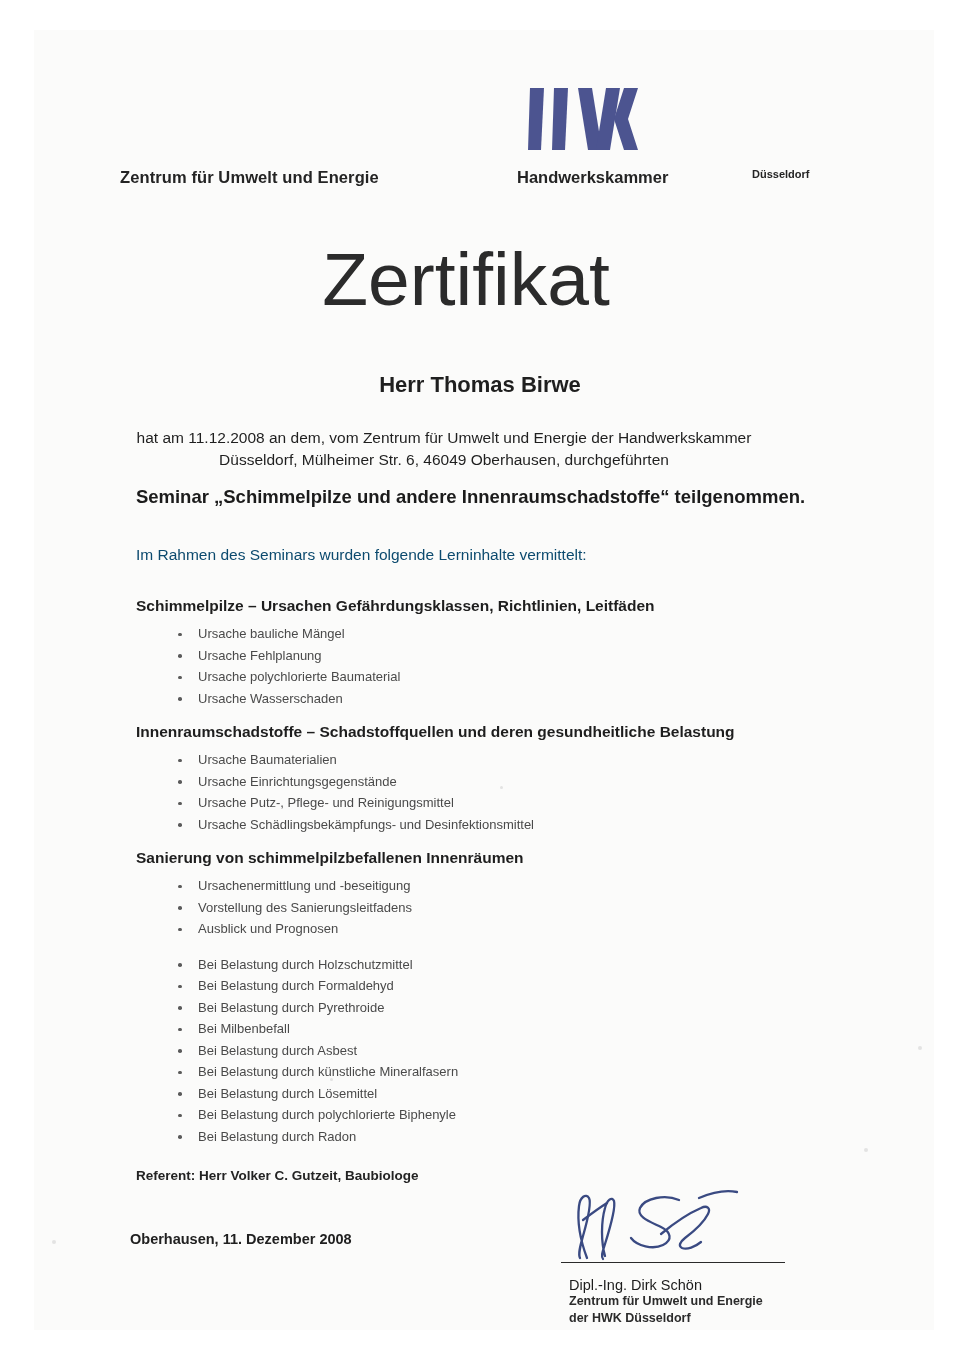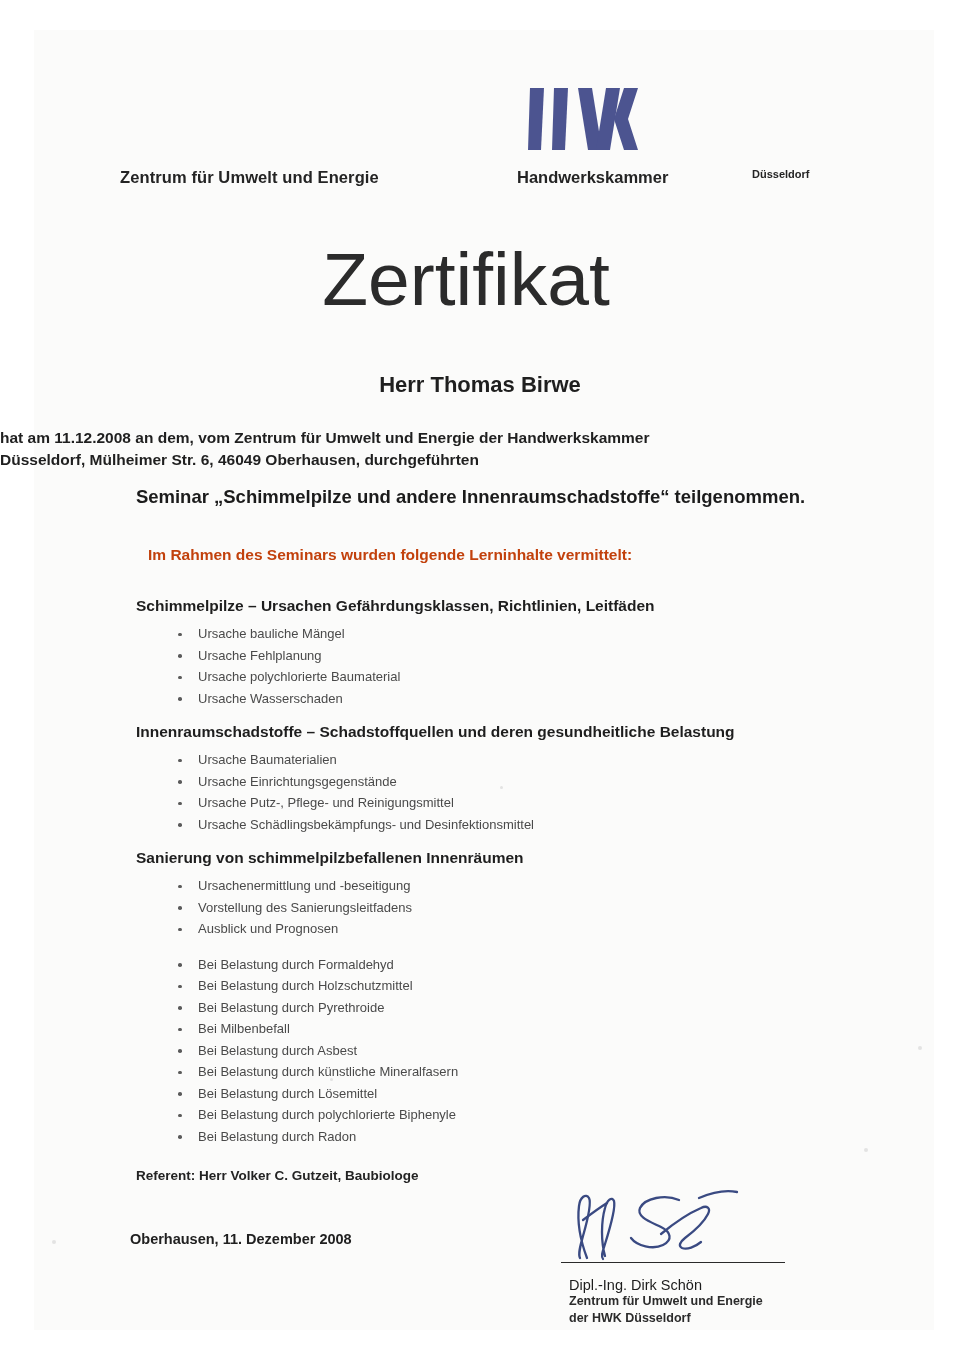--- a/index.html
+++ b/index.html
@@ -99,45 +99,45 @@
     text-align: center;
     font-size: 22px;
     font-weight: 700;
     color: #1f1f1f;
   }
   .intro {
     position: absolute;
     left: 0;
     top: 427px;
     width: 888px;
-    text-align: left;
+    text-align: center;
     font-size: 15.5px;
-    font-weight: 700;
+    font-weight: 400;
     line-height: 22px;
     color: #1f1f1f;
   }
   .seminar-line {
     position: absolute;
     left: 0;
     top: 486px;
     width: 941px;
     text-align: center;
     font-size: 18.5px;
     font-weight: 700;
     color: #1b1b1b;
   }
 
   
   .lead {
     position: absolute;
-    left: 148px;
+    left: 136px;
     top: 546px;
     font-size: 15.5px;
-    font-weight: 700;
-    color: #c2410c;
+    font-weight: 400;
+    color: #0c4a6e;
   }
   .sections {
     position: absolute;
     left: 136px;
     top: 597px;
     width: 700px;
   }
   .section { margin-bottom: 14px; }
   .section-heading {
     font-size: 15.5px;
@@ -281,22 +281,22 @@
       <div class="section">
         <div class="section-heading">Sanierung von schimmelpilzbefallenen Innenräumen</div>
         <ul class="bullets">
           <li class="bullet">Ursachenermittlung und -beseitigung</li>
           <li class="bullet">Vorstellung des Sanierungsleitfadens</li>
           <li class="bullet">Ausblick und Prognosen</li>
         </ul>
       </div>
       <div class="section">
         <ul class="bullets">
+          <li class="bullet">Bei Belastung durch Holzschutzmittel</li>
           <li class="bullet">Bei Belastung durch Formaldehyd</li>
-          <li class="bullet">Bei Belastung durch Holzschutzmittel</li>
           <li class="bullet">Bei Belastung durch Pyrethroide</li>
           <li class="bullet">Bei Milbenbefall</li>
           <li class="bullet">Bei Belastung durch Asbest</li>
           <li class="bullet">Bei Belastung durch künstliche Mineralfasern</li>
           <li class="bullet">Bei Belastung durch Lösemittel</li>
           <li class="bullet">Bei Belastung durch polychlorierte Biphenyle</li>
           <li class="bullet">Bei Belastung durch Radon</li>
         </ul>
       </div>
     </div>

